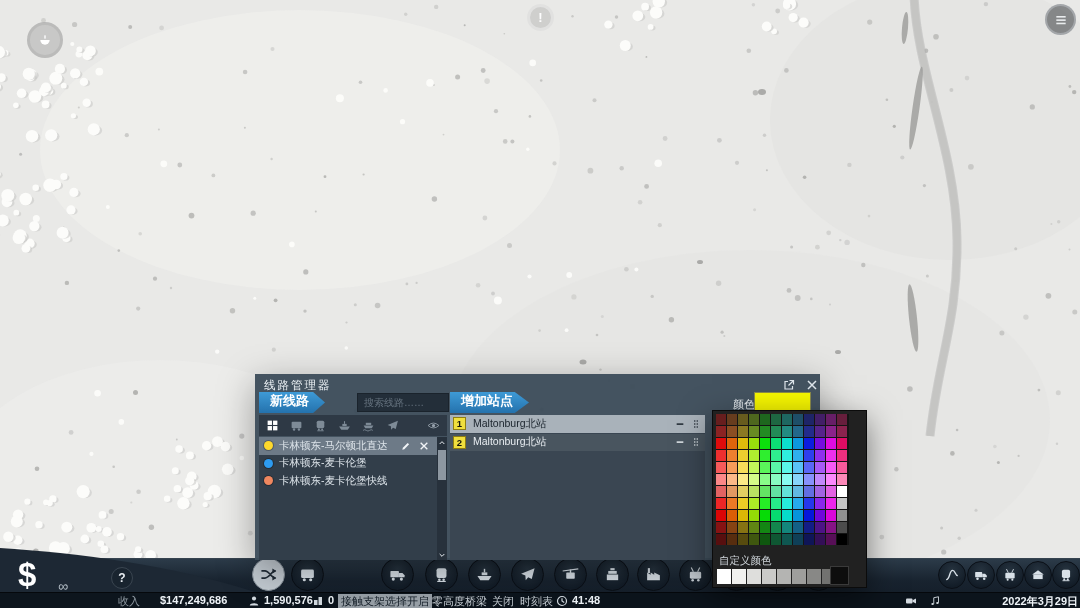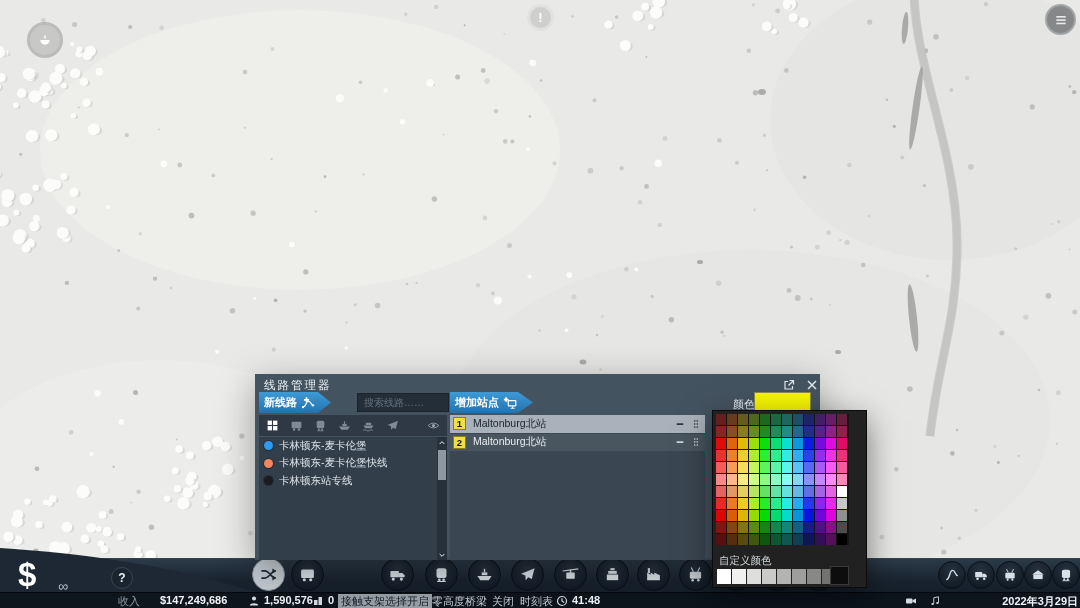--- a/index.html
+++ b/index.html
@@ -27,23 +27,23 @@
   #panel{position:absolute;left:255px;top:374px;width:565px;height:186px;z-index:10;
          background:rgba(62,77,91,.97);box-shadow:0 10px 35px rgba(0,0,0,.35);color:#e8eef3;}
   .p-title{position:absolute;left:9px;top:4px;font-size:11.5px;letter-spacing:2px;color:#eef3f7;}
   .p-tool{position:absolute;top:4px;width:16px;height:14px;background:none;border:none;padding:0;
           color:#dfe6ec;cursor:pointer;}
   .p-tool svg{width:12px;height:12px;}
   #p-export{left:528px;}
   #p-close{left:551px;}
 
   .pennant{position:absolute;height:21px;display:flex;align-items:center;gap:4px;
-           padding:0 16px 0 5px;border:none;cursor:pointer;color:#fff;font-size:11px;font-weight:bold;
+           padding:0 16px 0 11px;border:none;cursor:pointer;color:#fff;font-size:13px;font-weight:bold;
            background:linear-gradient(#3e9ad6,#2472ad);
-           clip-path:polygon(0 0,82% 0,100% 50%,82% 100%,0 100%);}
+           clip-path:polygon(0 0,82% 0,100% 50%,82% 100%,0 100%);flex-direction:column;}
   .pennant svg{width:14px;height:14px;}
   #btn-newline{left:4px;top:18px;}
   #btn-addstation{left:195px;top:18px;}
 
   #search{position:absolute;left:102px;top:19px;width:92px;height:19px;background:#232e39;
           border:1px solid #1a232c;color:#cfd6dc;font-size:10px;padding:0 6px;}
   #search::placeholder{color:#66737f;}
 
   #color-label{position:absolute;left:478px;top:23px;font-size:11px;color:#e6ebef;}
   #color-swatch{position:absolute;left:499px;top:18px;width:57px;height:21px;border:1px solid #8a8a4a;
@@ -708,31 +708,41 @@
           </svg>
         </button>
         <button class="fbtn eye">
           <svg viewBox="0 0 24 24" class="icn">
             <path d="M2 12 q10 -9 20 0 q-10 9 -20 0 Z" fill="none" stroke="currentColor" stroke-width="1.6"></path>
             <circle cx="12" cy="12" r="3"></circle>
           </svg>
         </button>
       </div>
     <div id="linelist">
+      <div class="lrow sel">
+          <span class="dot" style="background: rgb(255, 217, 44);"></span>
+          <span class="lname">卡林顿东-马尔顿北直达</span>
+          <button class="tinyb rn">
+            <svg viewBox="0 0 24 24" class="icn">
+              <path d="M3 21 l1.5-5 L16 4.5 l3.5 3.5 L8 19.5 Z"></path>
+            </svg>
+          </button>
+          <button class="tinyb dl">
+            <svg viewBox="0 0 24 24" class="icn">
+              <path d="M4 4 L20 20 M20 4 L4 20" stroke="currentColor" stroke-width="3.2" fill="none"></path>
+            </svg>
+          </button>
+        </div>
         <div class="lrow">
           <span class="dot" style="background: rgb(45, 155, 240);"></span>
           <span class="lname">卡林顿东-麦卡伦堡</span>
         </div>
         <div class="lrow">
           <span class="dot" style="background: rgb(240, 135, 95);"></span>
           <span class="lname">卡林顿东-麦卡伦堡快线</span>
-        </div>
-        <div class="lrow">
-          <span class="dot" style="background: rgb(26, 28, 33);"></span>
-          <span class="lname">卡林顿东站专线</span>
         </div>
         <div id="lscroll">
         <button class="sbtn up">
             <svg viewBox="0 0 24 24">
               <path d="M5 15 L12 8 l7 7" fill="none" stroke="currentColor" stroke-width="3"></path>
             </svg>
           </button>
         <div class="thumb"></div>
         <button class="sbtn down">
             <svg viewBox="0 0 24 24">

